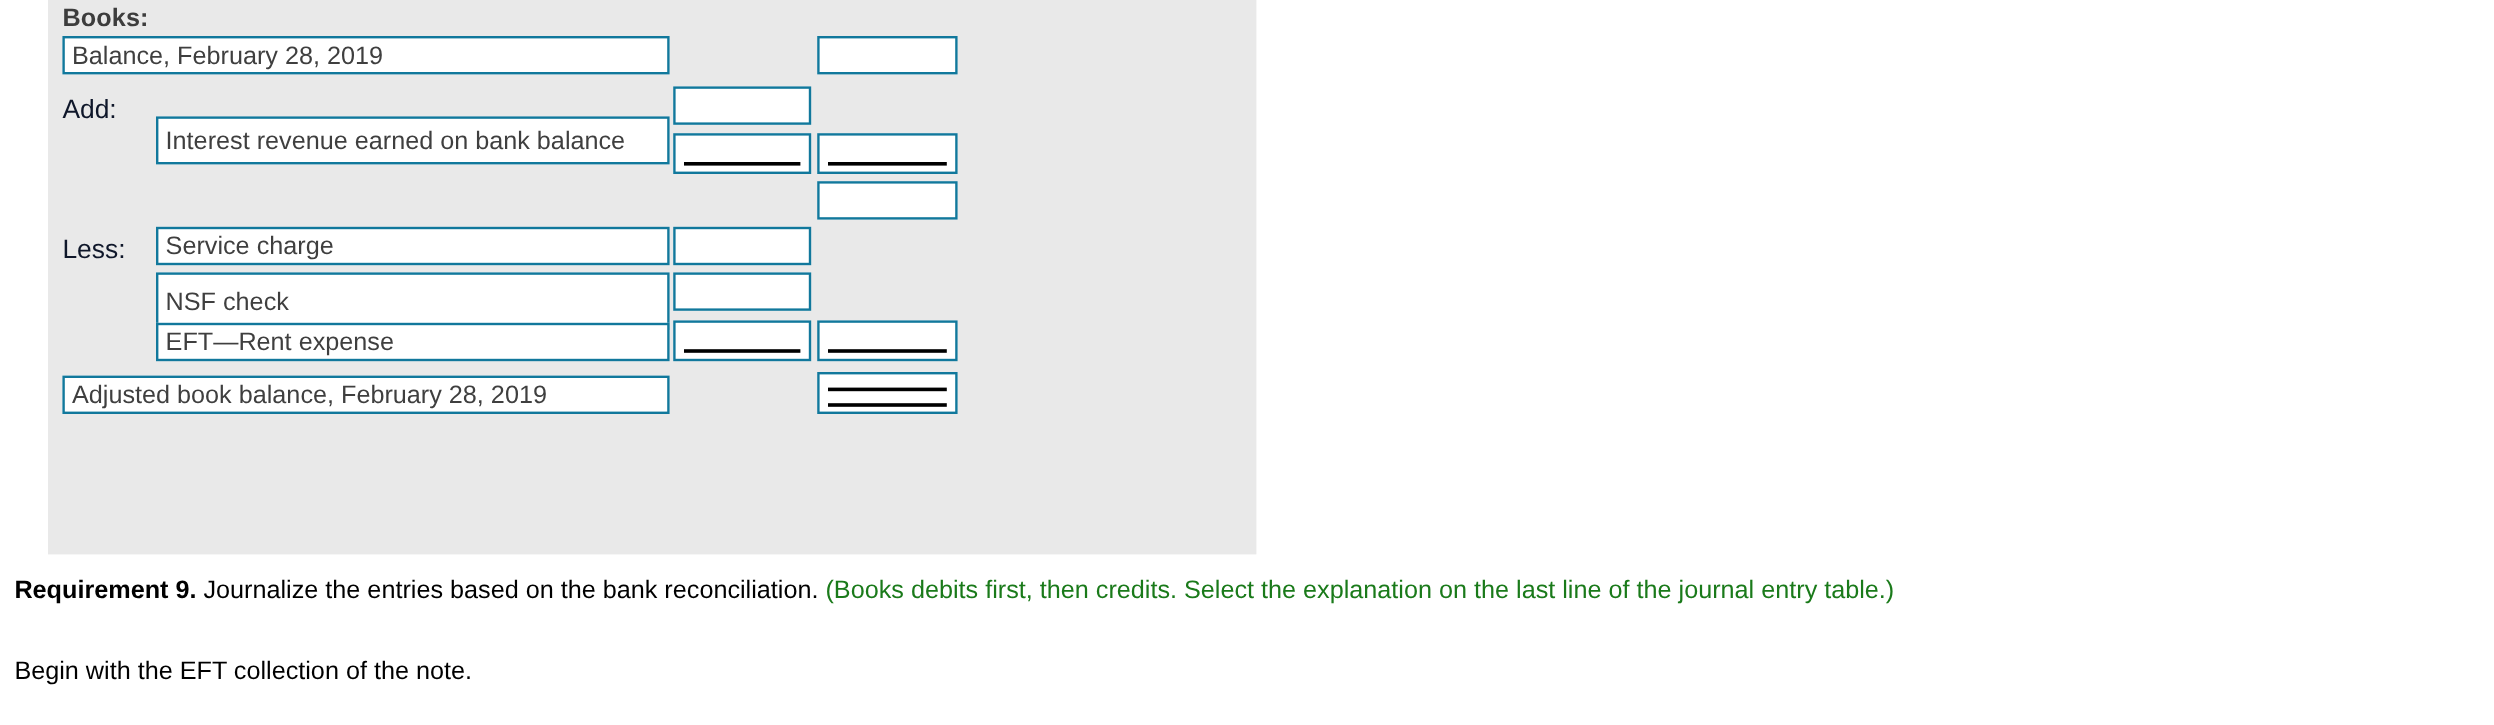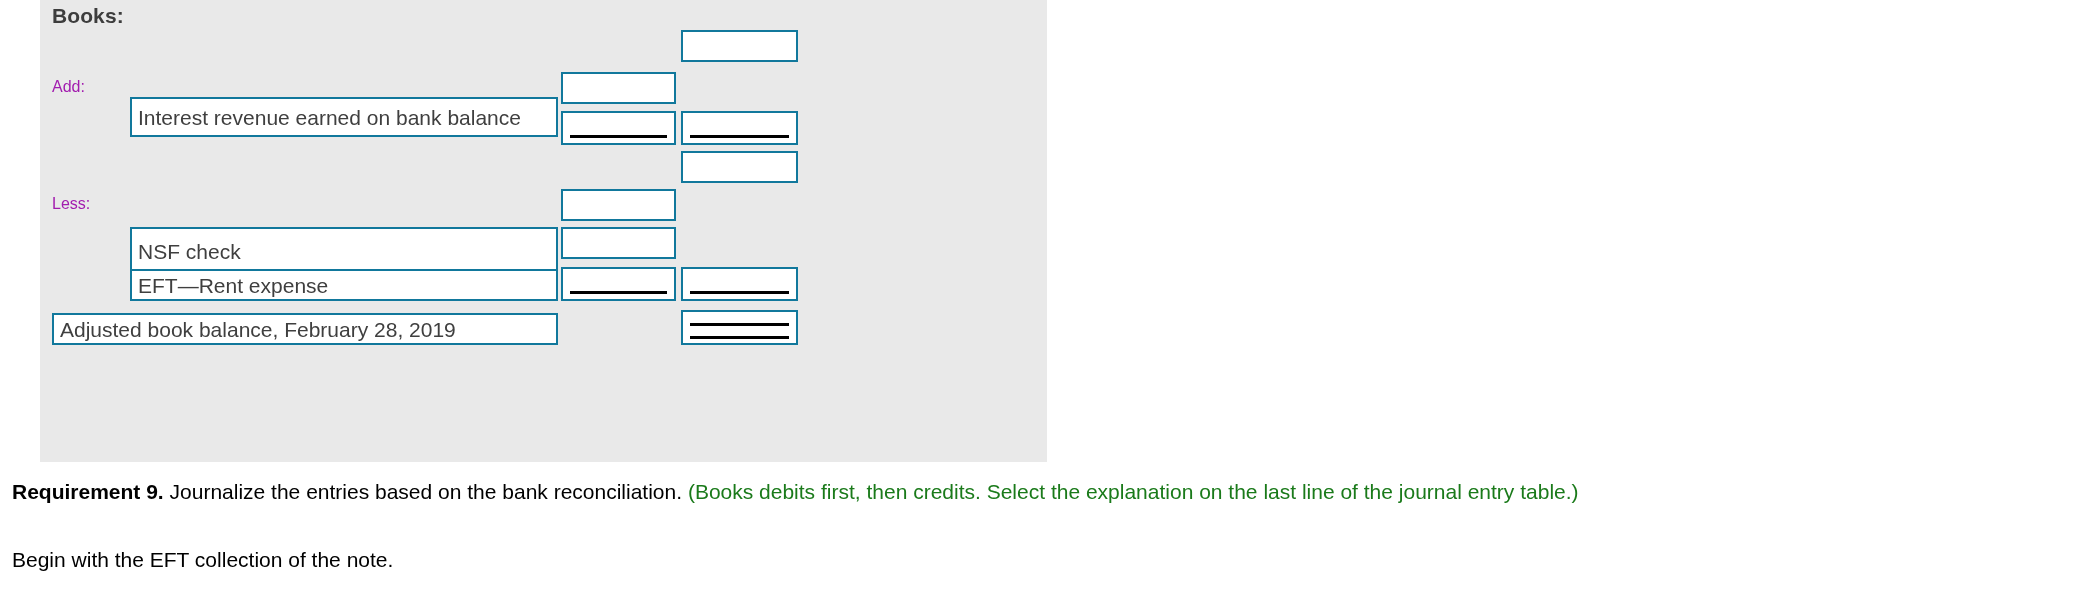--- a/index.html
+++ b/index.html
@@ -32,22 +32,22 @@
     left: 12px;
     top: 4px;
     font-size: 21px;
     font-weight: bold;
     color: #3d3d3d;
     letter-spacing: 0.1px;
   }
 
   .side-label {
     position: absolute;
-    font-size: 16px;
-    color: #a21caf;
+    font-size: 22px;
+    color: #0f172a;
     white-space: nowrap;
   }
 
   
   .fld {
     position: absolute;
     box-sizing: border-box;
     background: #ffffff;
     border: 2px solid #11789c;
     font-size: 21px;
@@ -110,34 +110,36 @@
     white-space: nowrap;
   }
 </style>
 </head>
 <body>
 
 <div id="recon-panel">
 
   <div class="panel-title">Books:</div>
 
+  <div class="fld" style="left:12px; top:30px; width:506px; height:32px;">Balance, February 28, 2019</div>
   <div class="fld amount empty" style="left:641px; top:30px; width:117px; height:32px;"></div>
 
   <div class="side-label" style="left:12px; top:78px;">Add:</div>
 
   <div class="fld amount empty" style="left:521px; top:72px; width:115px; height:32px;"></div>
 
   <div class="fld" style="left:90px; top:97px; width:428px; height:40px;text-align:right;">Interest revenue earned on bank balance</div>
   <div class="fld amount empty rule-1" style="left:521px; top:111px; width:115px; height:34px;"></div>
   <div class="fld amount empty rule-1" style="left:641px; top:111px; width:117px; height:34px;"></div>
 
   <div class="fld amount empty" style="left:641px; top:151px; width:117px; height:32px;"></div>
 
   <div class="side-label" style="left:12px; top:195px;">Less:</div>
 
+  <div class="fld" style="left:90px; top:189px; width:428px; height:32px;">Service charge</div>
   <div class="fld amount empty" style="left:521px; top:189px; width:115px; height:32px;"></div>
 
   <div class="fld" style="left:90px; top:227px; width:428px; height:48px;">NSF check</div>
   <div class="fld amount empty" style="left:521px; top:227px; width:115px; height:32px;"></div>
 
   <div class="fld" style="left:90px; top:269px; width:428px; height:32px;">EFT—Rent expense</div>
   <div class="fld amount empty rule-1" style="left:521px; top:267px; width:115px; height:34px;"></div>
   <div class="fld amount empty rule-1" style="left:641px; top:267px; width:117px; height:34px;"></div>
 
   <div class="fld" style="left:12px; top:313px; width:506px; height:32px;">Adjusted book balance, February 28, 2019</div>

